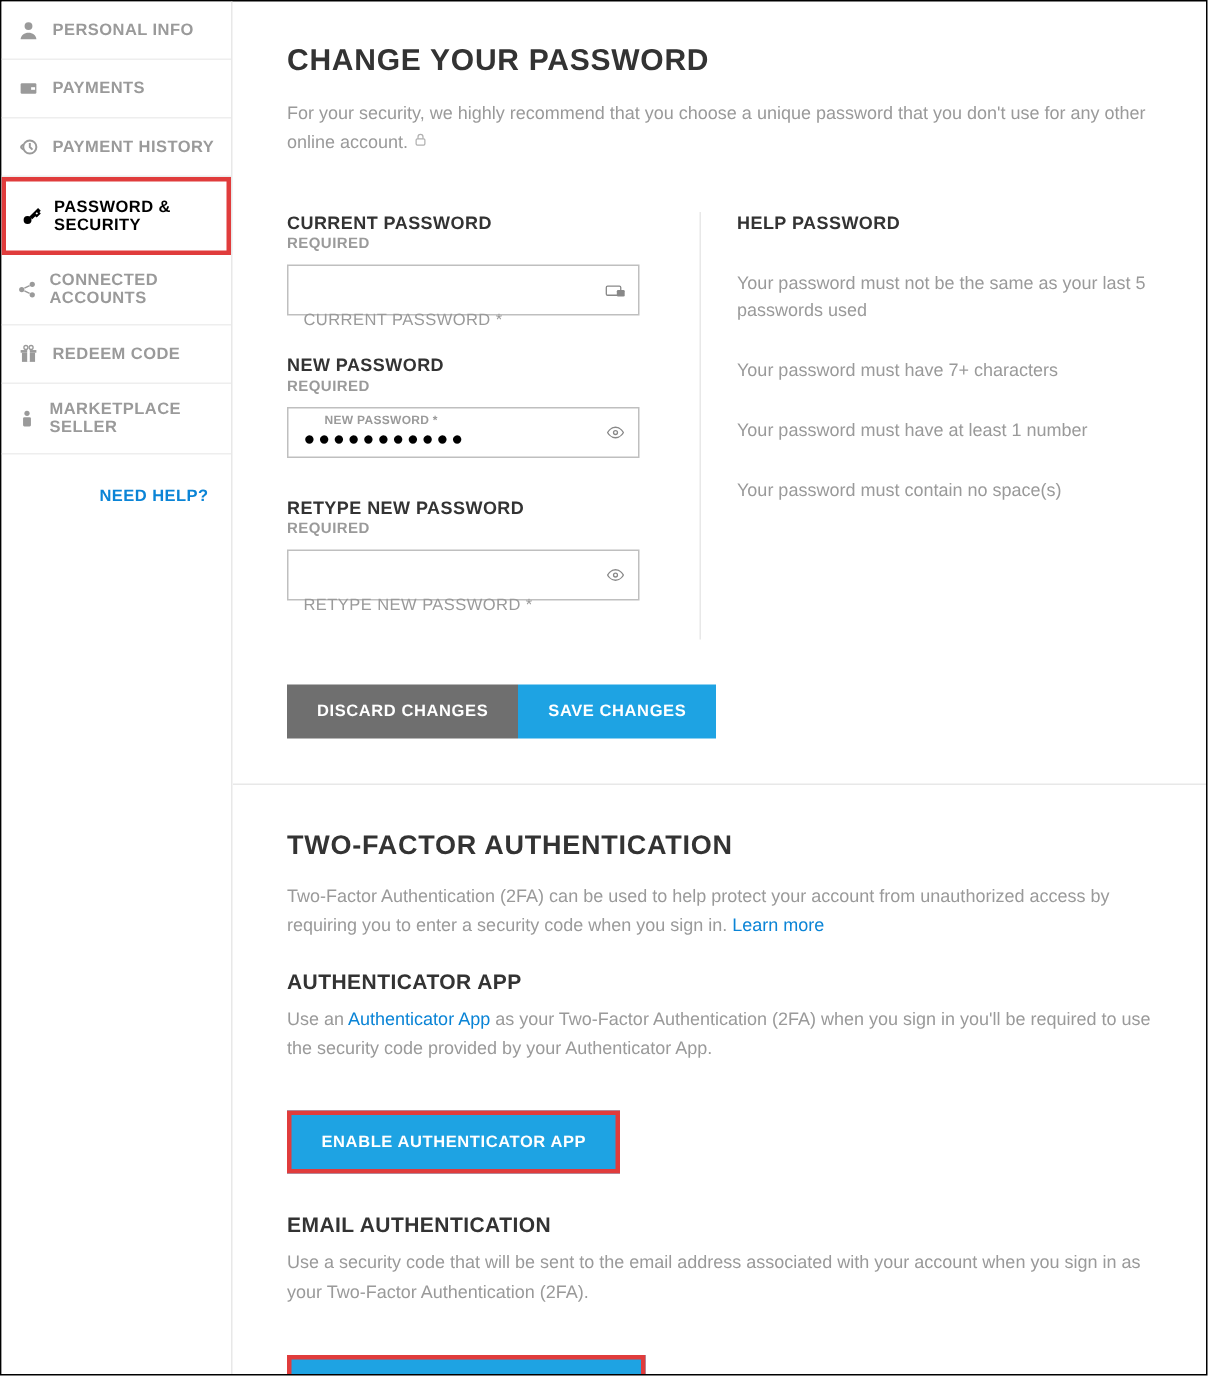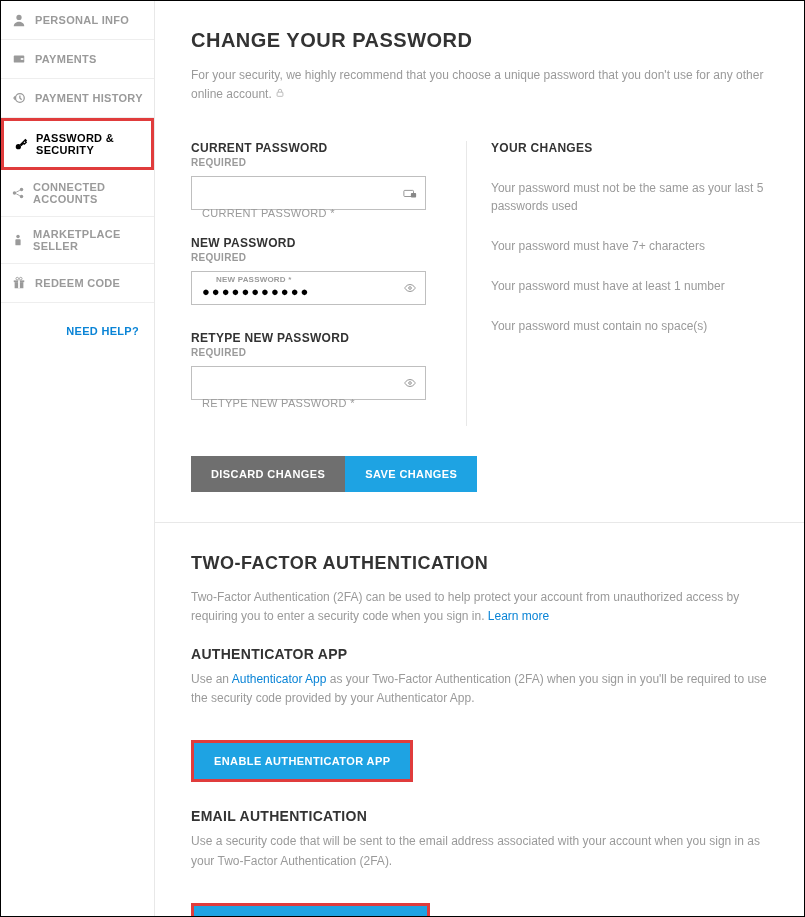--- a/index.html
+++ b/index.html
@@ -252,37 +252,37 @@
           <circle cx="12" cy="4" r="2"></circle>
           <circle cx="12" cy="12" r="2"></circle>
           <path d="M6 7l4-2M6 9l4 2" stroke="currentColor" stroke-width="1" fill="none"></path>
         </svg>
       </span>
     <span>CONNECTED ACCOUNTS</span>
   </div>
   <div class="sidebar-item">
     <span class="icon">
         <svg viewBox="0 0 16 16" width="14" height="14" fill="currentColor">
-          <circle cx="8" cy="4" r="2"></circle>
-          <rect x="5" y="7" width="6" height="7" rx="1"></rect>
-        </svg>
-      </span>
-    <span>MARKETPLACE SELLER</span>
-  </div>
-  <div class="sidebar-item">
-    <span class="icon">
-        <svg viewBox="0 0 16 16" width="14" height="14" fill="currentColor">
           <rect x="3" y="7" width="10" height="7"></rect>
           <rect x="2" y="5" width="12" height="2"></rect>
           <rect x="7" y="5" width="2" height="9" fill="#fff"></rect>
           <circle cx="6" cy="3" r="1.5" fill="none" stroke="currentColor"></circle>
           <circle cx="10" cy="3" r="1.5" fill="none" stroke="currentColor"></circle>
         </svg>
       </span>
     <span>REDEEM CODE</span>
+  </div>
+  <div class="sidebar-item">
+    <span class="icon">
+        <svg viewBox="0 0 16 16" width="14" height="14" fill="currentColor">
+          <circle cx="8" cy="4" r="2"></circle>
+          <rect x="5" y="7" width="6" height="7" rx="1"></rect>
+        </svg>
+      </span>
+    <span>MARKETPLACE SELLER</span>
   </div>
   <div class="need-help">NEED HELP?</div>
 </div>
 
 <div class="main">
   <h1>CHANGE YOUR PASSWORD</h1>
   <p class="subtitle">
     <span>For your security, we highly recommend that you choose a unique password that you don't use for any other online account.</span>
     <span class="lock-inline"><svg viewBox="0 0 12 12" width="10" height="10" fill="none" stroke="currentColor" stroke-width="1">
           <rect x="2.5" y="5" width="7" height="5" rx="1"></rect>
@@ -324,21 +324,21 @@
           <input type="text" placeholder="RETYPE NEW PASSWORD *" style="">
           <span class="input-icon"><svg viewBox="0 0 16 16" width="14" height="14" fill="none" stroke="currentColor" stroke-width="1">
                 <path d="M2 8s2-4 6-4 6 4 6 4-2 4-6 4-6-4-6-4z"></path>
                 <circle cx="8" cy="8" r="1.5"></circle>
               </svg></span>
         </div>
       </div>
     </div>
 
     <div class="form-right">
-      <div class="pwd-info-title">YOUR CHANGES</div>
+      <div class="pwd-info-title">HELP PASSWORD</div>
       <div class="pwd-rule">Your password must not be the same as your last 5 passwords used</div>
       <div class="pwd-rule">Your password must have 7+ characters</div>
       <div class="pwd-rule">Your password must have at least 1 number</div>
       <div class="pwd-rule">Your password must contain no space(s)</div>
     </div>
   </div>
 
   <div class="actions">
     <button class="btn btn-secondary">DISCARD CHANGES</button>
     <button class="btn btn-primary">SAVE CHANGES</button>

